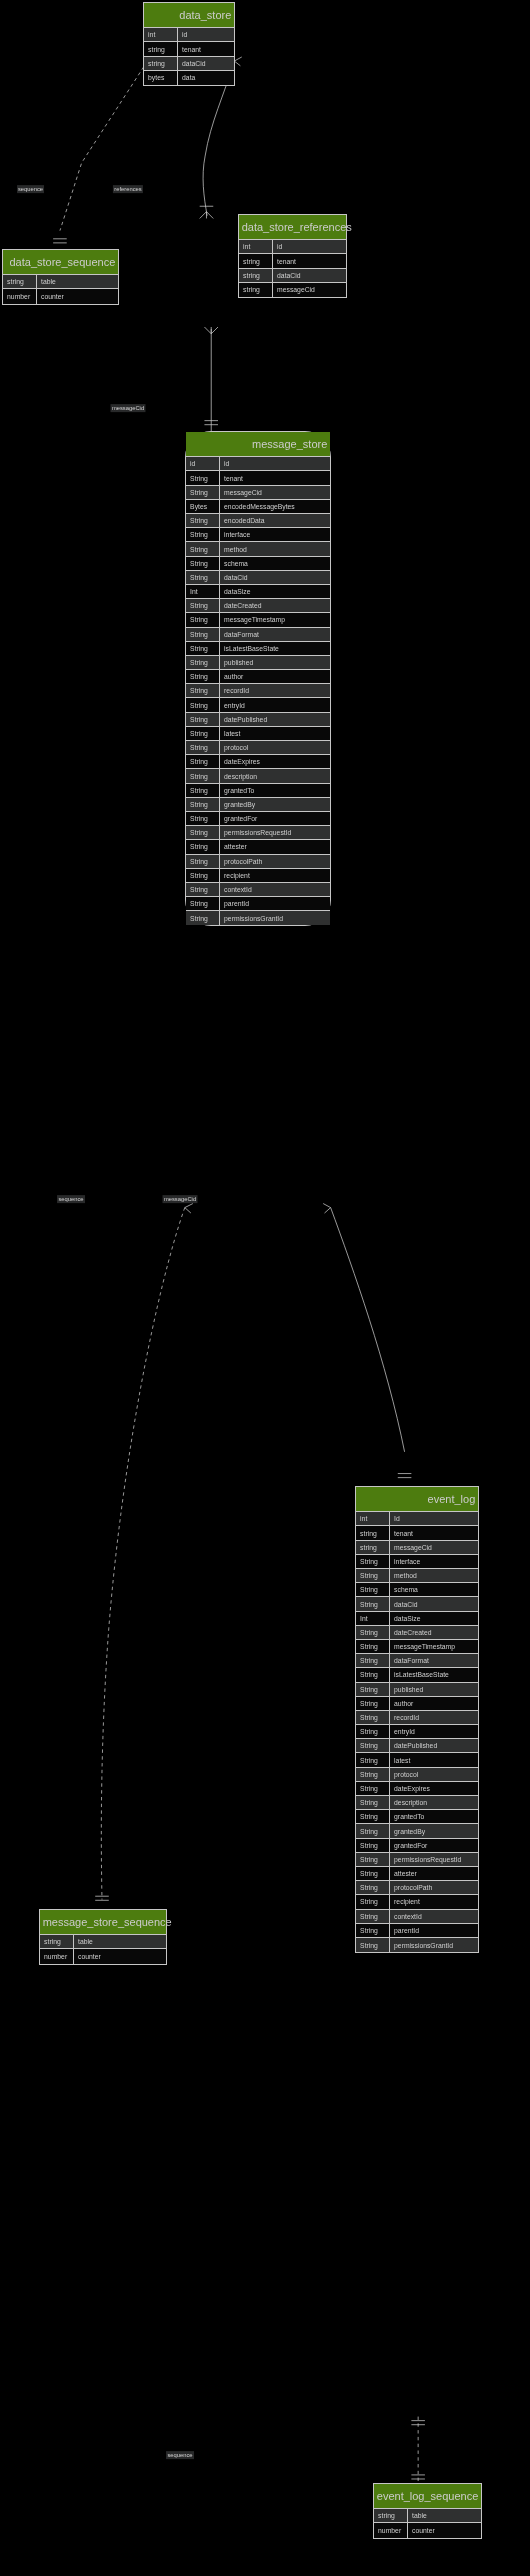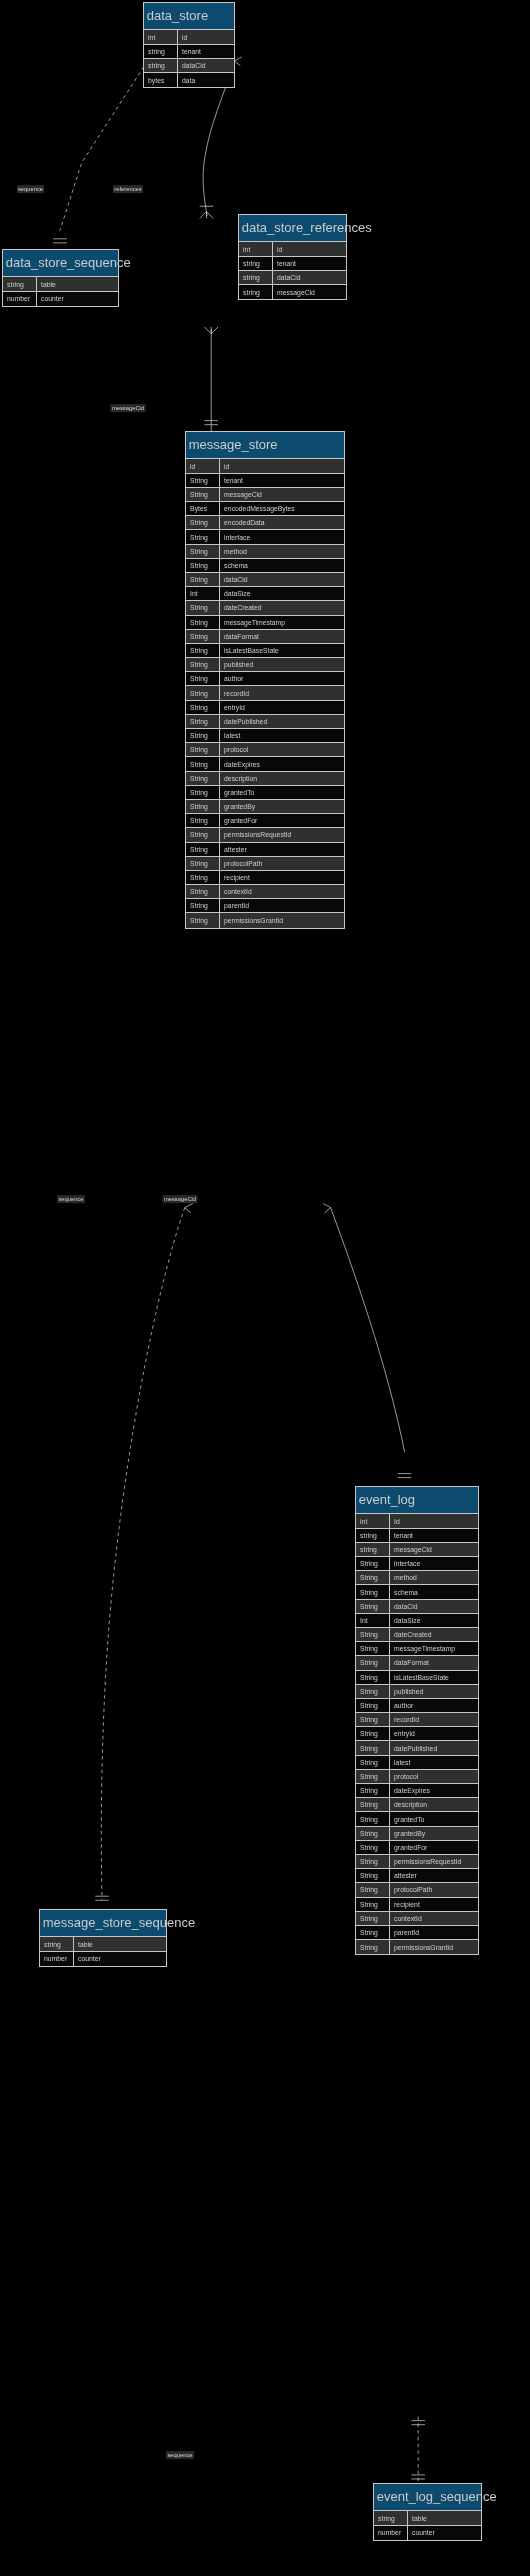--- a/index.html
+++ b/index.html
@@ -30,24 +30,24 @@
     pointer-events: none;
   }
   .entity {
     position: absolute;
     border: 0.7px solid #c6c6c6;
     box-sizing: border-box;
     background: #1f2020;
   }
   .entity-title {
     color: #cccccc;
-    font-size: 13px;
-    text-align: left;
+    font-size: 11px;
+    text-align: right;
     padding: 6.1px 2.7px 6.1px 2.7px;
-    background: #0c4a6e;
+    background: #4d7c0f;
     border-bottom: 0.7px solid #c6c6c6;
     line-height: 1.1;
     white-space: nowrap;
   }
   .attr-row {
     display: flex;
     border-bottom: 0.7px solid #c6c6c6;
     height: 14.2px;
     box-sizing: border-box;
   }
@@ -176,21 +176,21 @@
         </div>
         <div class="attr-row even">
           <div class="attr-type" style="width: 34px;">string</div>
           <div class="attr-name">dataCid</div>
         </div>
         <div class="attr-row odd">
           <div class="attr-type" style="width: 34px;">string</div>
           <div class="attr-name">messageCid</div>
         </div>
       </div>
-      <div class="entity" style="left: 185px; top: 431px; width: 160px;">
+      <div class="entity" style="left: 185px; top: 431px; width: 146px; border-radius: 26px;">
         <div class="entity-title">message_store</div>
         <div class="attr-row even">
           <div class="attr-type" style="width: 34px;">id</div>
           <div class="attr-name">id</div>
         </div>
         <div class="attr-row odd">
           <div class="attr-type" style="width: 34px;">String</div>
           <div class="attr-name">tenant</div>
         </div>
         <div class="attr-row even">

